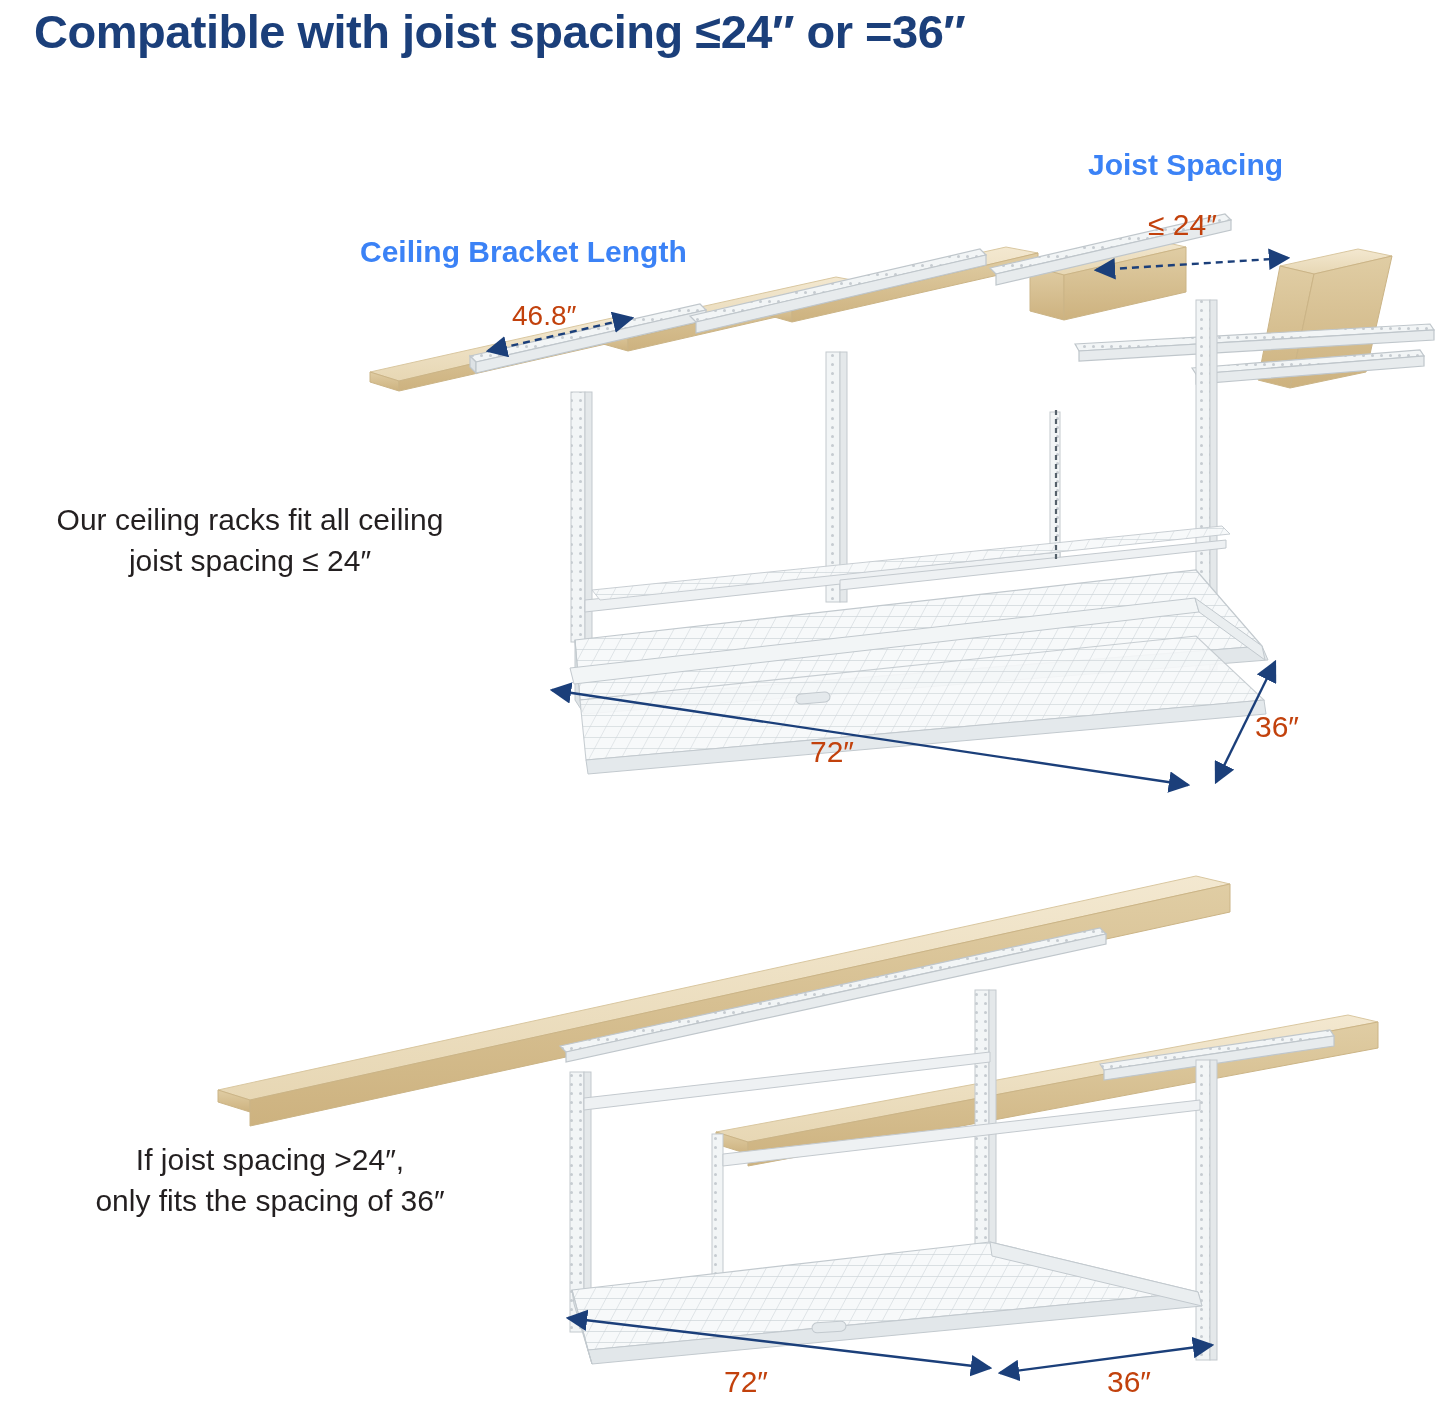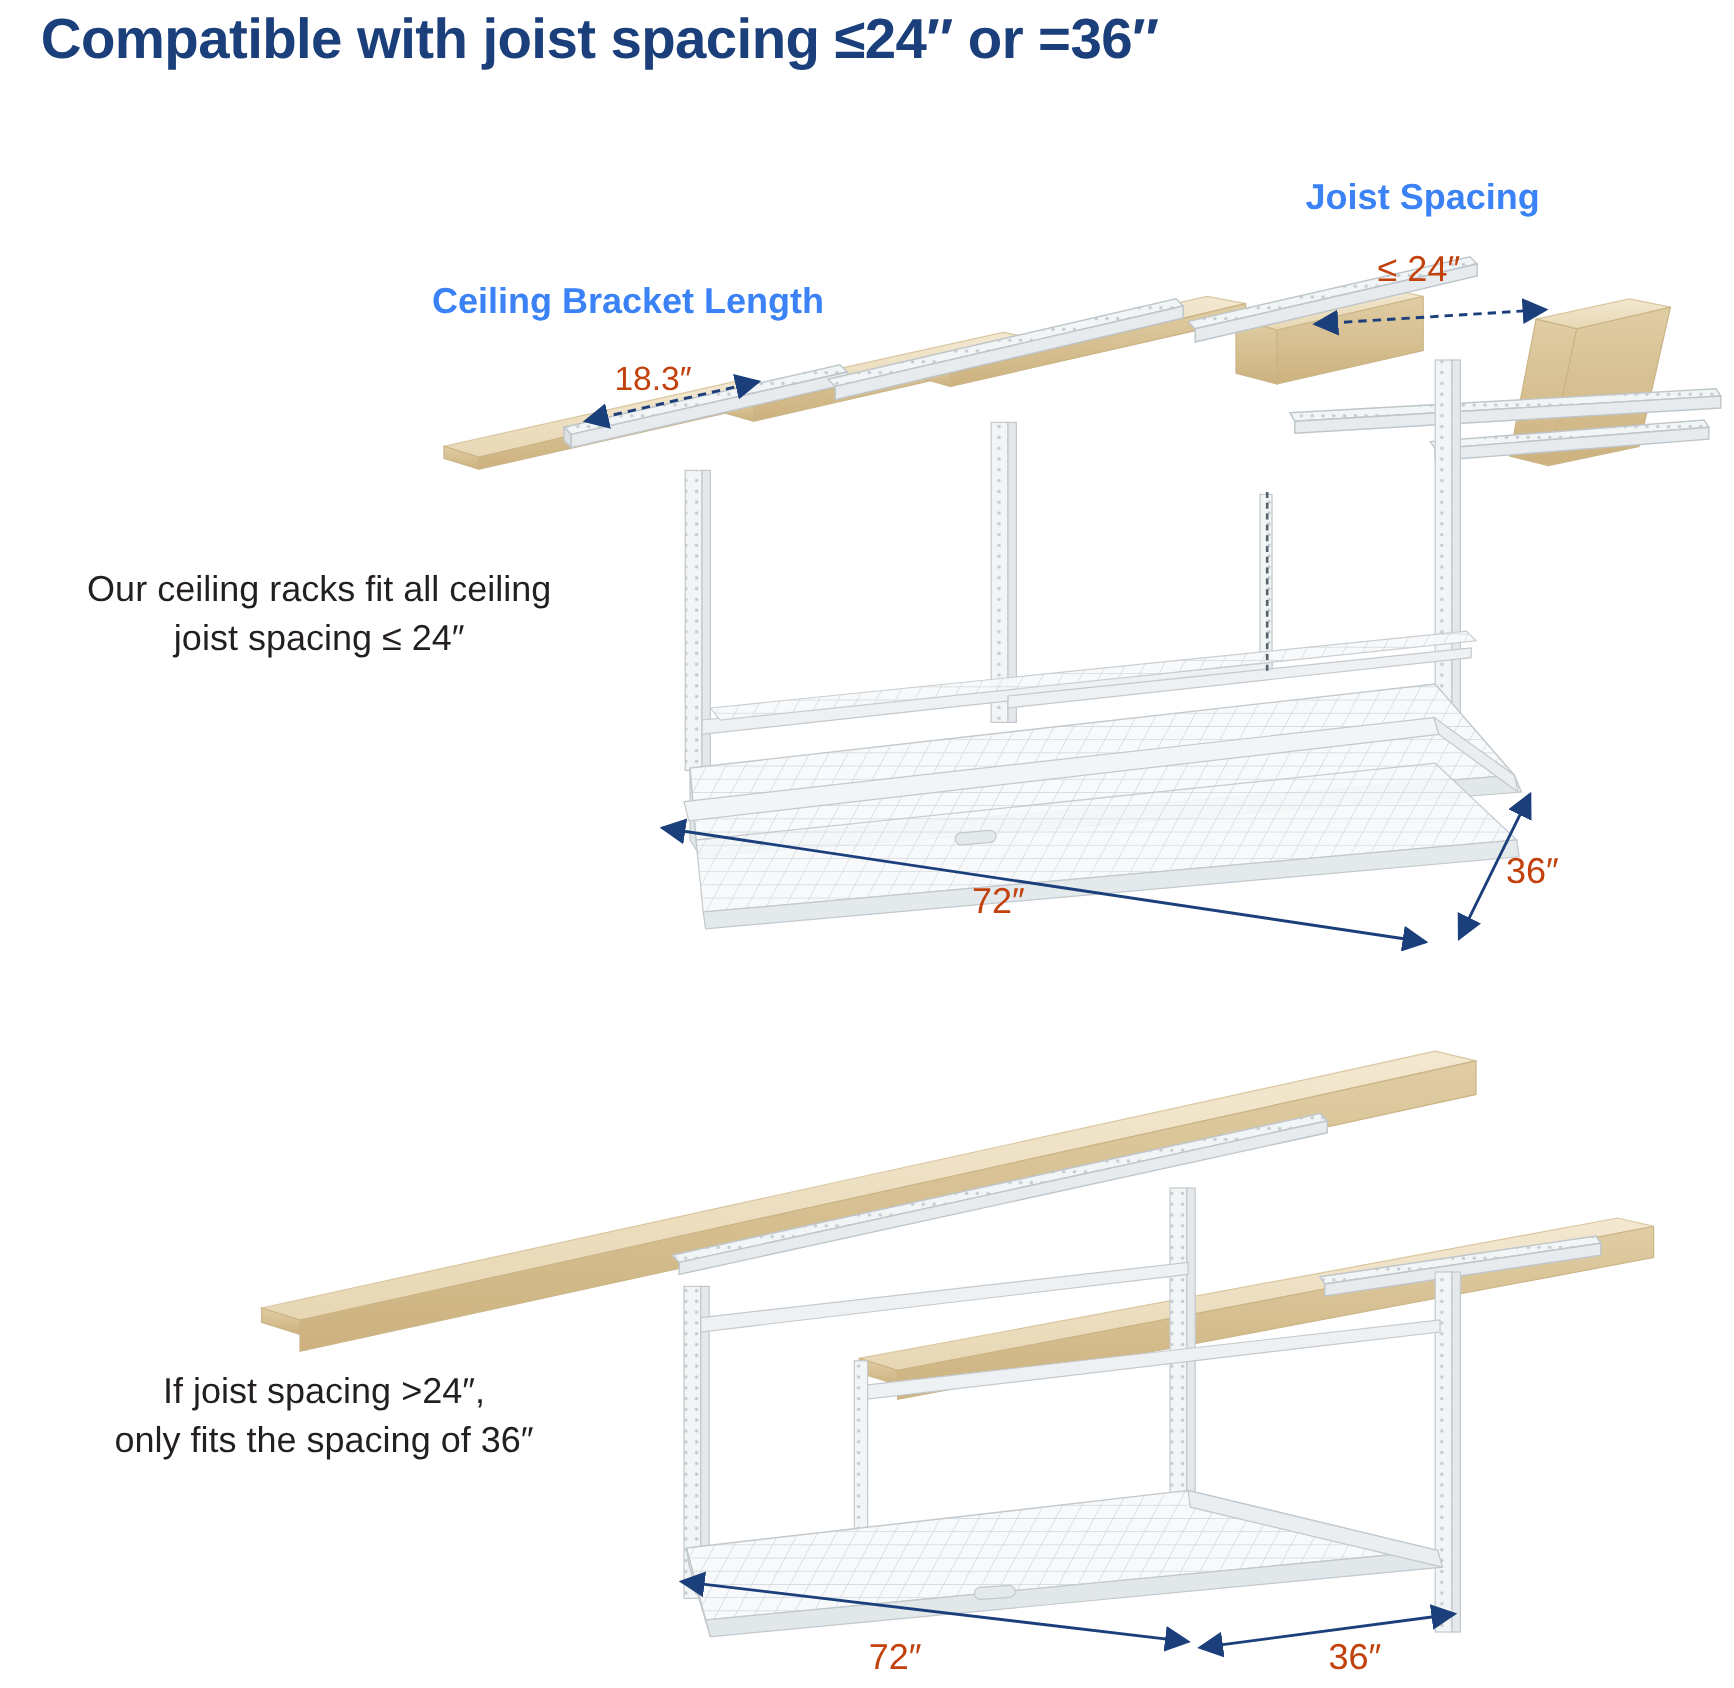--- a/index.html
+++ b/index.html
@@ -61,23 +61,22 @@
   .note {
     position: absolute;
     color: #231f20;
     text-align: center;
     font-size: 30px;
     line-height: 1.35;
     white-space: pre-line;
   }
   #note-top {
     left: 0px;
-    top: 472px;
+    top: 500px;
     width: 500px;
-    margin-left: 16px;
   }
   #note-bottom {
     left: 20px;
     top: 1140px;
     width: 500px;
   }
   svg.art {
     position: absolute;
     left: 0;
     top: 0;
@@ -259,21 +258,21 @@
       <line x1="568" y1="1318" x2="990" y2="1368" stroke="#1b3f7a" stroke-width="2.4" marker-start="url(#arrTail)" marker-end="url(#arrHead)"></line>
 
       <line x1="1000" y1="1373" x2="1212" y2="1345" stroke="#1b3f7a" stroke-width="2.4" marker-start="url(#arrTail)" marker-end="url(#arrHead)"></line>
     </g>
   </svg>
 
   <div class="label-blue" id="label-bracket">Ceiling Bracket Length</div>
 
   <div class="label-blue" id="label-joist">Joist Spacing</div>
 
-  <div class="dim-text" id="dim-264">18.3″</div>
+  <div class="dim-text" id="dim-264">46.8″</div>
 
   <div class="dim-text" id="dim-le24">≤ 24″</div>
 
   <div class="dim-text" id="dim-72-top">72″</div>
 
   <div class="dim-text" id="dim-36-top">36″</div>
 
   <div class="dim-text" id="dim-72-bot">72″</div>
 
   <div class="dim-text" id="dim-36-bot">36″</div>

